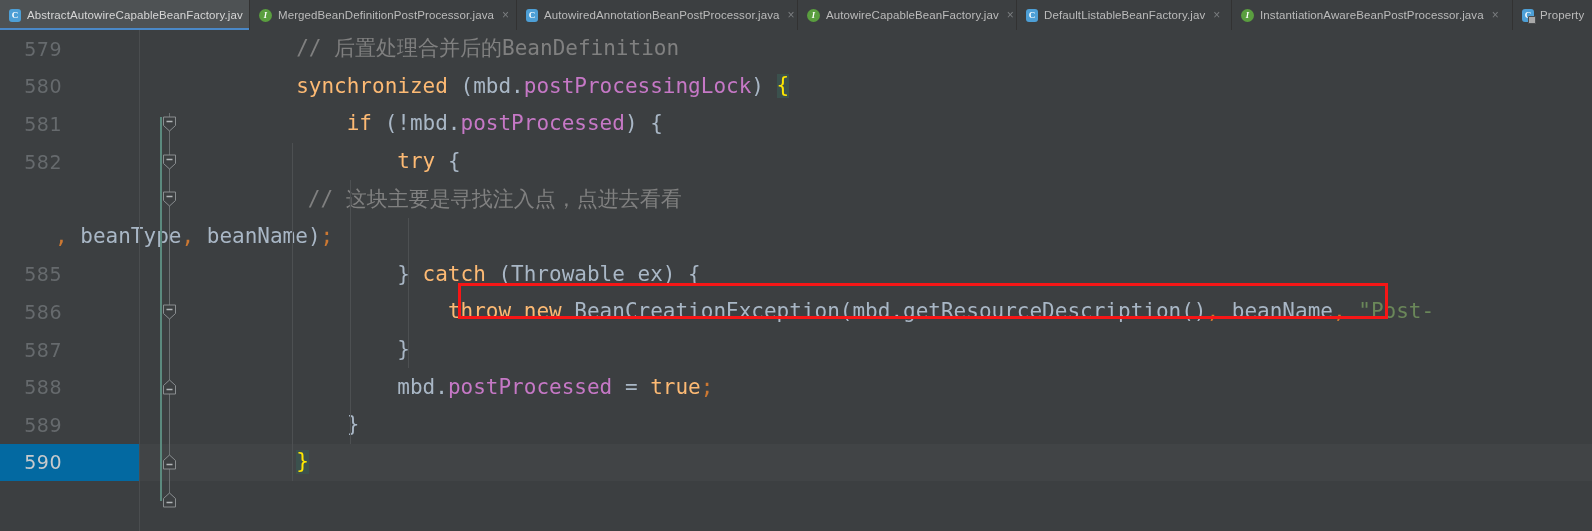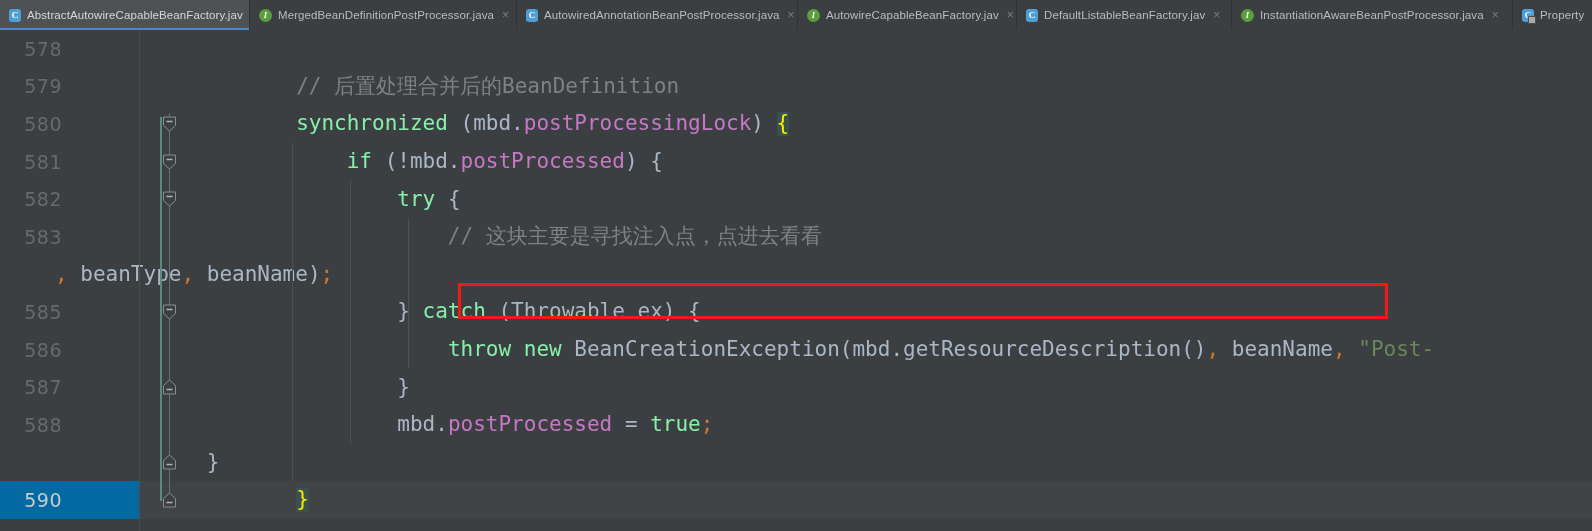--- a/index.html
+++ b/index.html
@@ -196,21 +196,21 @@
     font-size: 21px;
     line-height: 1;
     white-space: pre;
     color: #a9b7c6;
     letter-spacing: 0px;
     box-sizing: border-box;
   }
 
   
   .t-cmt  { color: #808080; }
-  .t-kw   { color: #86efac; }
+  .t-kw   { color: #fdba74; }
   .t-fld  { color: #c678c6; }
   .t-def  { color: #a9b7c6; }
   .t-str  { color: #6a8759; }
   .t-comma{ color: #cc7832; }
   .t-brace-hl {
     color: #ffe800;
     background: #3b514d;
     padding: 1px 0 2px 0;
   }
 
@@ -260,26 +260,20 @@
     <div class="tab" style="width: 80px;">
       <span class="ficon class">C<span class="lock"></span></span>
       <span class="tab-label">Property</span>
     </div>
   </div>
 
 <div class="editor">
   <div class="rows">
       <div class="row">
         <div class="gutter">
-          <span class="lineno">578</span>
-        </div>
-        <div class="code"></div>
-      </div>
-      <div class="row">
-        <div class="gutter">
           <span class="lineno">579</span>
         </div>
         <div class="code"><span class="t-cmt">        // 后置处理合并后的BeanDefinition</span></div>
       </div>
       <div class="row">
         <div class="gutter">
           <span class="lineno">580</span>
         </div>
         <div class="code"><span class="t-def">        </span><span class="t-kw">synchronized</span><span class="t-def"> (mbd.</span><span class="t-fld">postProcessingLock</span><span class="t-def">) </span><span class="t-brace-hl">{</span></div>
       </div>
@@ -289,23 +283,20 @@
         </div>
         <div class="code"><span class="t-def">            </span><span class="t-kw">if</span><span class="t-def"> (!mbd.</span><span class="t-fld">postProcessed</span><span class="t-def">) {</span></div>
       </div>
       <div class="row">
         <div class="gutter">
           <span class="lineno">582</span>
         </div>
         <div class="code"><span class="t-def">                </span><span class="t-kw">try</span><span class="t-def"> {</span></div>
       </div>
       <div class="row">
-        <div class="gutter">
-          <span class="lineno">583</span>
-        </div>
         <div class="code"><span class="t-cmt">                    // 这块主要是寻找注入点，点进去看看</span></div>
       </div>
       <div class="row">
         <div class="code"><span class="t-comma">,</span><span class="t-def"> beanType</span><span class="t-comma">,</span><span class="t-def"> beanName)</span><span class="t-comma">;</span></div>
       </div>
       <div class="row">
         <div class="gutter">
           <span class="lineno">585</span>
         </div>
         <div class="code"><span class="t-def">                } </span><span class="t-kw">catch</span><span class="t-def"> (Throwable ex) {</span></div>
@@ -322,20 +313,23 @@
         </div>
         <div class="code"><span class="t-def">                }</span></div>
       </div>
       <div class="row">
         <div class="gutter">
           <span class="lineno">588</span>
         </div>
         <div class="code"><span class="t-def">                mbd.</span><span class="t-fld">postProcessed</span><span class="t-def"> = </span><span class="t-kw">true</span><span class="t-comma">;</span></div>
       </div>
       <div class="row">
+        <div class="gutter">
+          <span class="lineno">589</span>
+        </div>
         <div class="code"><span class="t-def">            }</span></div>
       </div>
       <div class="row current">
         <div class="gutter">
           <span class="lineno">590</span>
         </div>
         <div class="code"><span class="t-def">        </span><span class="t-brace-hl">}</span></div>
       </div>
     </div>
   <div class="annot" style="left:458px; top:253px; width:930px; height:36px;"></div>

